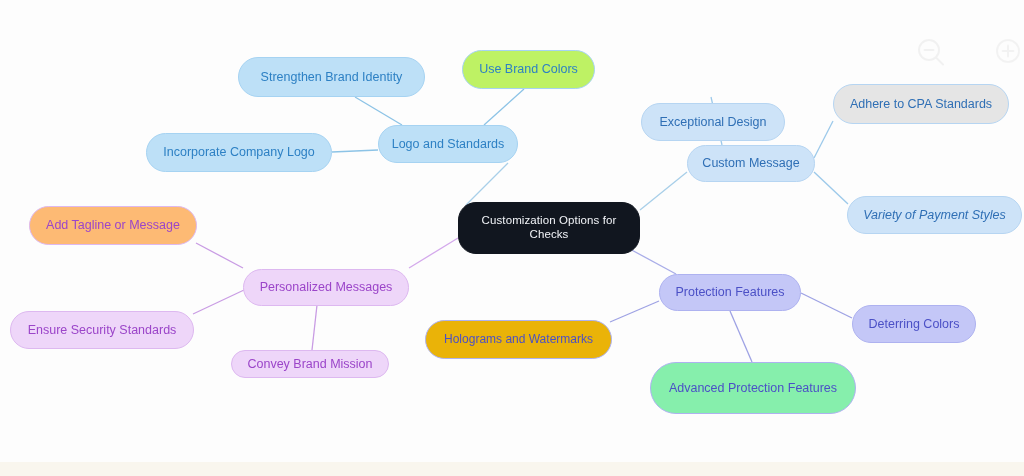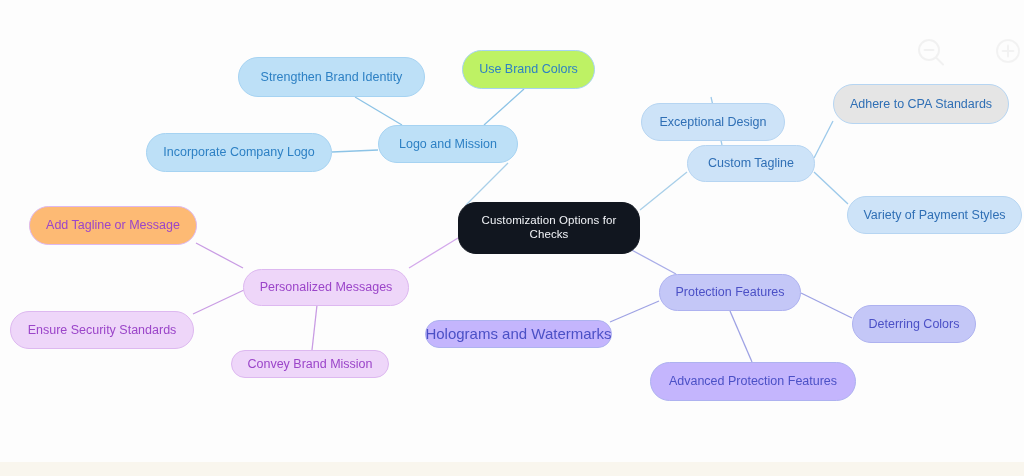--- a/index.html
+++ b/index.html
@@ -81,62 +81,62 @@
       <line x1="659" y1="301" x2="610" y2="322" stroke="#9ea2e4" stroke-width="1.3"></line>
       <line x1="730" y1="311" x2="752" y2="362" stroke="#9ea2e4" stroke-width="1.3"></line>
       <line x1="801" y1="293" x2="852" y2="318" stroke="#9ea2e4" stroke-width="1.3"></line>
     </svg>
 
   <div id="node-layer">
       <div class="node root" style="left: 458px; top: 202px; width: 182px; height: 52px; background: rgb(17, 22, 31); border-color: rgb(17, 22, 31); color: rgb(242, 244, 248); font-size: 11.5px;">
         <span>Customization Options for Checks</span>
       </div>
       <div class="node" style="left: 378px; top: 125px; width: 140px; height: 38px; background: rgb(189, 224, 247); border-color: rgb(166, 211, 242); color: rgb(45, 128, 196); font-size: 12.5px;">
-        <span>Logo and Mission</span>
+        <span>Logo and Standards</span>
       </div>
       <div class="node" style="left: 238px; top: 57px; width: 187px; height: 40px; background: rgb(189, 224, 247); border-color: rgb(166, 211, 242); color: rgb(45, 128, 196); font-size: 12.5px;">
         <span>Strengthen Brand Identity</span>
       </div>
       <div class="node" style="left: 462px; top: 50px; width: 133px; height: 39px; background: #bef264; border-color: rgb(166, 211, 242); color: rgb(45, 128, 196); font-size: 12.5px;">
         <span>Use Brand Colors</span>
       </div>
       <div class="node" style="left: 146px; top: 133px; width: 186px; height: 39px; background: rgb(189, 224, 247); border-color: rgb(166, 211, 242); color: rgb(45, 128, 196); font-size: 12.5px;">
         <span>Incorporate Company Logo</span>
       </div>
       <div class="node" style="left: 687px; top: 145px; width: 128px; height: 37px; background: rgb(205, 227, 248); border-color: rgb(182, 213, 242); color: rgb(47, 111, 181); font-size: 12.5px;">
-        <span>Custom Tagline</span>
+        <span>Custom Message</span>
       </div>
       <div class="node" style="left: 641px; top: 59px; width: 144px; height: 38px; background: rgb(205, 227, 248); border-color: rgb(182, 213, 242); color: rgb(47, 111, 181); font-size: 12.5px; margin-top: 44px;">
         <span>Exceptional Design</span>
       </div>
       <div class="node" style="left: 833px; top: 84px; width: 176px; height: 40px; background: #e5e5e5; border-color: rgb(182, 213, 242); color: rgb(47, 111, 181); font-size: 12.5px;">
         <span>Adhere to CPA Standards</span>
       </div>
-      <div class="node" style="left: 847px; top: 196px; width: 175px; height: 38px; background: rgb(205, 227, 248); border-color: rgb(182, 213, 242); color: rgb(47, 111, 181); font-size: 12.5px;">
+      <div class="node" style="left: 847px; top: 196px; width: 175px; height: 38px; background: rgb(205, 227, 248); border-color: rgb(182, 213, 242); color: rgb(47, 111, 181); font-size: 12.5px; font-style: italic;">
         <span>Variety of Payment Styles</span>
       </div>
       <div class="node" style="left: 243px; top: 259px; width: 166px; height: 37px; background: rgb(238, 214, 249); border-color: rgb(221, 184, 240); color: rgb(155, 69, 201); font-size: 12.5px; margin-top: 10px;">
         <span>Personalized Messages</span>
       </div>
       <div class="node" style="left: 29px; top: 206px; width: 168px; height: 39px; background: #fdba74; border-color: rgb(221, 184, 240); color: rgb(155, 69, 201); font-size: 12.5px;">
         <span>Add Tagline or Message</span>
       </div>
       <div class="node" style="left: 10px; top: 311px; width: 184px; height: 38px; background: rgb(238, 214, 249); border-color: rgb(221, 184, 240); color: rgb(155, 69, 201); font-size: 12.5px; text-align: right;">
         <span>Ensure Security Standards</span>
       </div>
       <div class="node" style="left: 231px; top: 350px; width: 158px; height: 28px; background: rgb(238, 214, 249); border-color: rgb(221, 184, 240); color: rgb(155, 69, 201); font-size: 12.5px;">
         <span>Convey Brand Mission</span>
       </div>
       <div class="node" style="left: 659px; top: 274px; width: 142px; height: 37px; background: rgb(196, 199, 247); border-color: rgb(174, 178, 240); color: rgb(75, 80, 198); font-size: 12.5px;">
         <span>Protection Features</span>
       </div>
-      <div class="node" style="left: 425px; top: 320px; width: 187px; height: 28px; background: #c4b5fd; border-color: rgb(174, 178, 240); color: rgb(75, 80, 198); font-size: 15px;">
+      <div class="node" style="left: 425px; top: 320px; width: 187px; height: 39px; background: #eab308; border-color: rgb(174, 178, 240); color: rgb(75, 80, 198); font-size: 12px;">
         <span>Holograms and Watermarks</span>
       </div>
-      <div class="node" style="left: 650px; top: 362px; width: 206px; height: 39px; background: #c4b5fd; border-color: rgb(174, 178, 240); color: rgb(75, 80, 198); font-size: 12.5px;">
+      <div class="node" style="left: 650px; top: 362px; width: 206px; height: 52px; background: #86efac; border-color: rgb(174, 178, 240); color: rgb(75, 80, 198); font-size: 12.5px;">
         <span>Advanced Protection Features</span>
       </div>
       <div class="node" style="left: 852px; top: 305px; width: 124px; height: 38px; background: rgb(196, 199, 247); border-color: rgb(174, 178, 240); color: rgb(75, 80, 198); font-size: 12.5px;">
         <span>Deterring Colors</span>
       </div>
     </div>
 
   <div class="zoom-ctl" id="zoom-out-ctl" style="left: 914px; top: 36px;">
     <svg width="34" height="34" viewBox="0 0 34 34">
       <circle cx="15" cy="14" r="10" fill="none" stroke="#e6e6e6" stroke-width="2"></circle>

